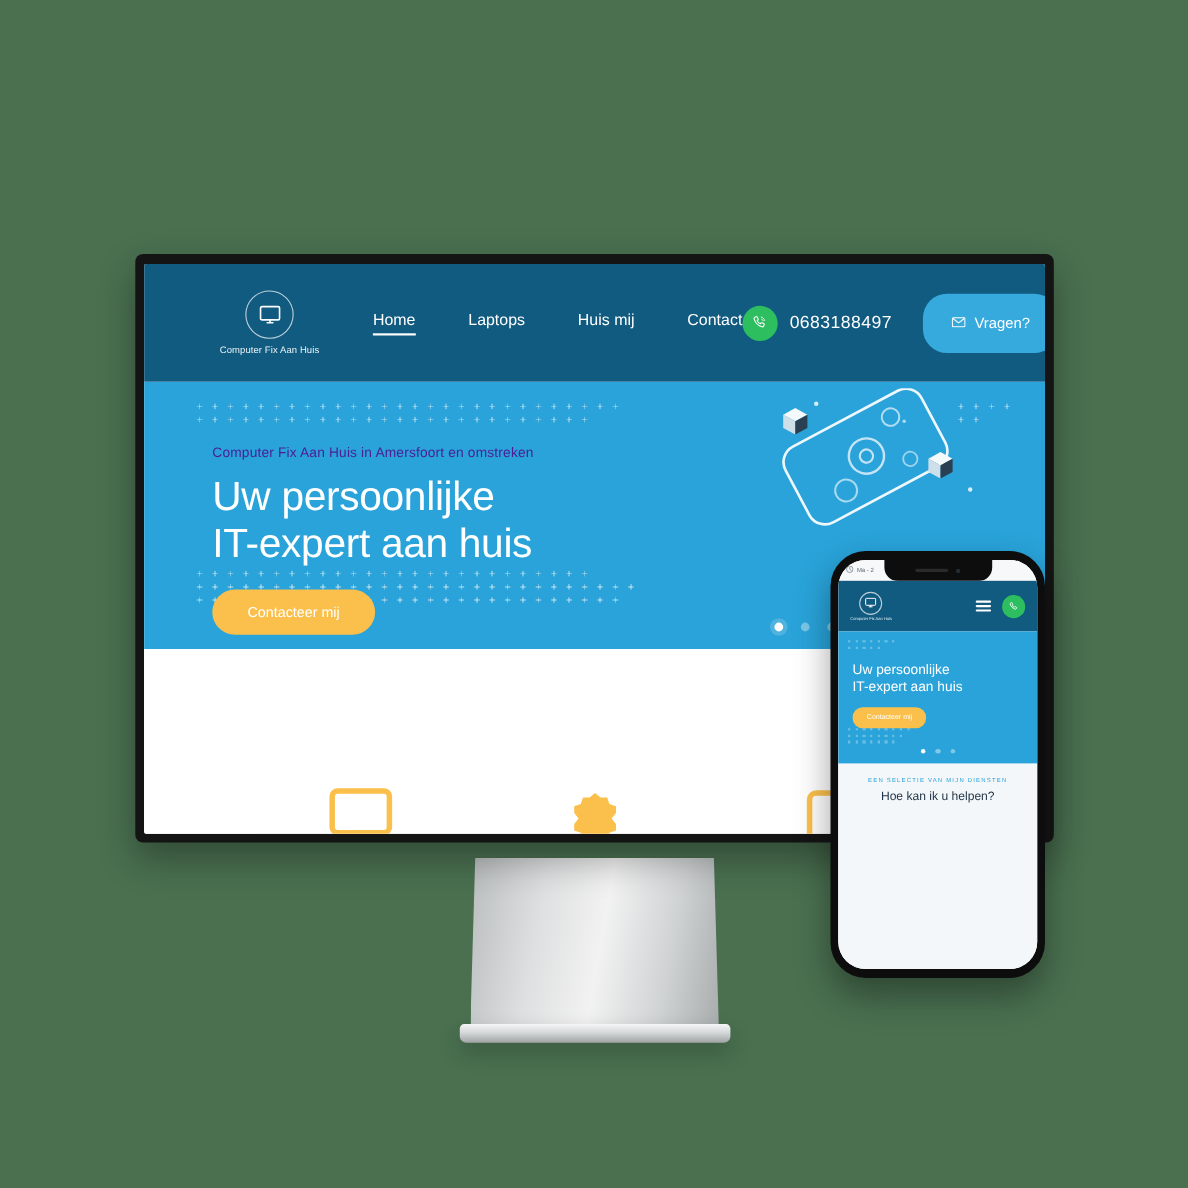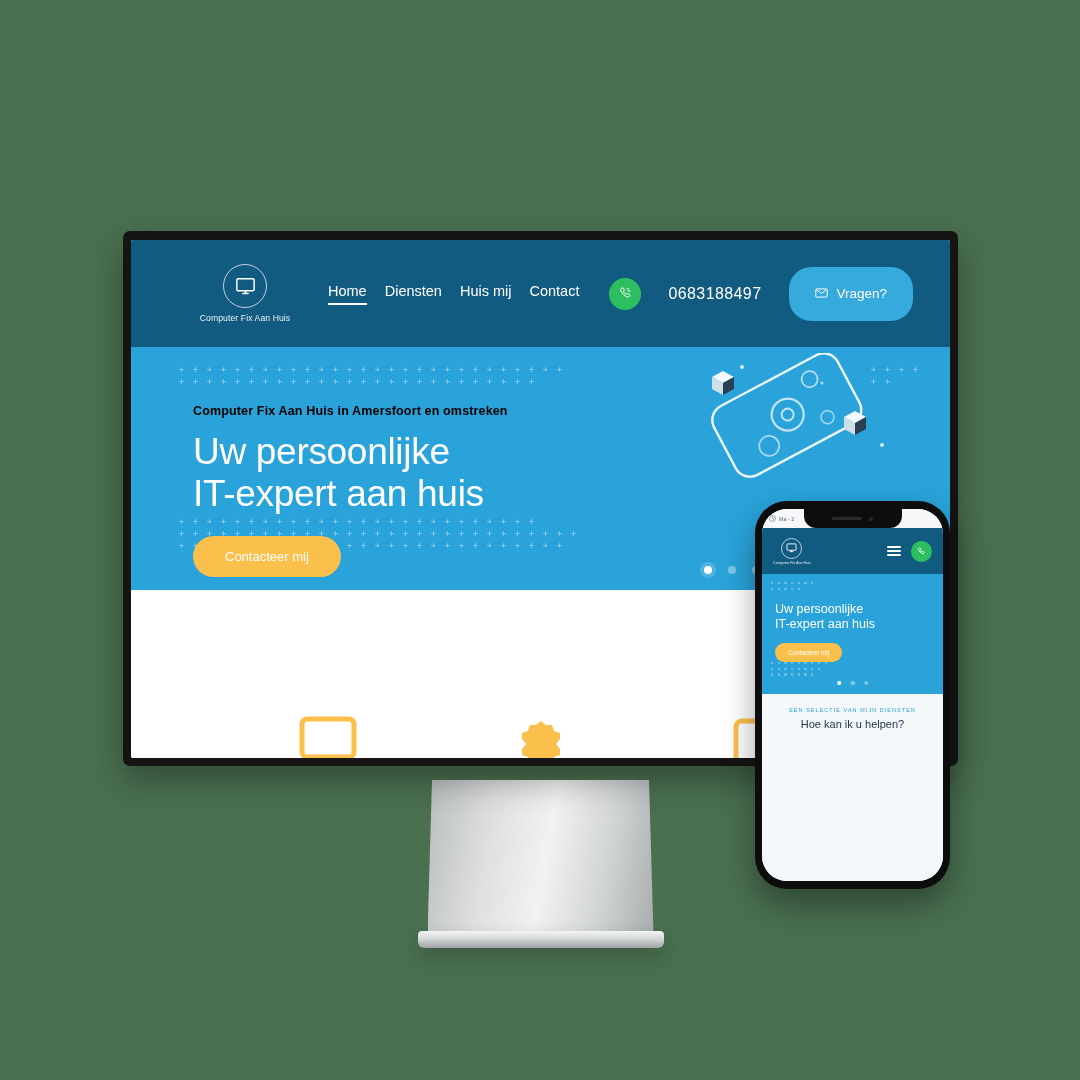--- a/index.html
+++ b/index.html
@@ -73,22 +73,22 @@
     margin-top: 5px;
     font-size: 8.6px;
     color: #e9f2f7;
     letter-spacing: .1px;
     white-space: nowrap;
   }
 
   #desktop-nav {
     display: flex;
     align-items: center;
-    gap: 18px;
-    margin-left: 31px;
+    gap: 48px;
+    margin-left: 42px;
   }
   .nav-link {
     position: relative;
     font-size: 14.5px;
     color: #ffffff;
     padding-bottom: 6px;
     cursor: pointer;
     white-space: nowrap;
   }
   .nav-link.is-active::after {
@@ -98,21 +98,21 @@
     height: 1.6px;
     background: #ffffff;
   }
 
   #header-contact {
     margin-left: auto;
     display: flex;
     align-items: center;
     gap: 28px;
   }
-  #phone-block { display: flex; align-items: center; gap: 27px; }
+  #phone-block { display: flex; align-items: center; gap: 11px; }
   .phone-circle {
     width: 32px; height: 32px;
     border-radius: 50%;
     background: #2dbe60;
     display: flex; align-items: center; justify-content: center;
   }
   #phone-number { font-size: 16px; color: #fff; letter-spacing: .4px; }
 
   #btn-vragen {
     background: #36a9dd;
@@ -148,24 +148,23 @@
   #dots-topright { right: 32px; top: 20px; }
   #dots-bottom { left: 48px; top: 172px; }
 
   #hero-copy {
     position: relative;
     z-index: 3;
     padding: 57px 0 0 62px;
   }
   #hero-eyebrow {
     font-size: 12.5px;
-    color: #000000;
+    color: #4c1d95;
     letter-spacing: .15px;
     margin-bottom: 13px;
-    font-weight: bold;
   }
   #hero-title {
     font-size: 37px;
     line-height: 42px;
     color: #ffffff;
     font-weight: 400;
     letter-spacing: -.3px;
     margin-bottom: 21px;
   }
   #btn-contacteer {
@@ -385,21 +384,21 @@
             <svg width="21" height="19" viewBox="0 0 24 22" fill="none">
               <rect x="2" y="2" width="20" height="14" rx="1.6" stroke="#ffffff" stroke-width="1.7"></rect>
               <path d="M9 19h6M12 16.3v2.7" stroke="#ffffff" stroke-width="1.7" stroke-linecap="round"></path>
             </svg>
           </div>
           <span class="brand-name">Computer Fix Aan Huis</span>
         </div>
 
         <nav id="desktop-nav">
           <span class="nav-link is-active">Home</span>
-          <span class="nav-link">Diensten</span>
+          <span class="nav-link">Laptops</span>
           <span class="nav-link">Huis mij</span>
           <span class="nav-link">Contact</span>
         </nav>
 
         <div id="header-contact">
           <div id="phone-block">
             <span class="phone-circle">
               <svg width="17" height="17" viewBox="0 0 24 24" fill="none">
                 <path d="M7.5 4.2c.7-.3 1.4 0 1.7.7l.9 2c.25.6.1 1.25-.4 1.65l-.75.6c.8 1.8 2.2 3.2 4 4l.6-.75c.4-.5 1.05-.65 1.65-.4l2 .9c.7.3 1 1 .7 1.7l-.6 1.4c-.35.8-1.2 1.25-2.05 1.05C10.6 15.8 6.6 11.8 5 6.85c-.2-.85.25-1.7 1.05-2.05z" stroke="#ffffff" stroke-width="1.4" stroke-linejoin="round"></path>
                 <path d="M14.8 7.4c.9.3 1.6 1 1.9 1.9M14.2 4.6c2.1.55 3.75 2.2 4.3 4.3" stroke="#ffffff" stroke-width="1.1" stroke-linecap="round"></path>

